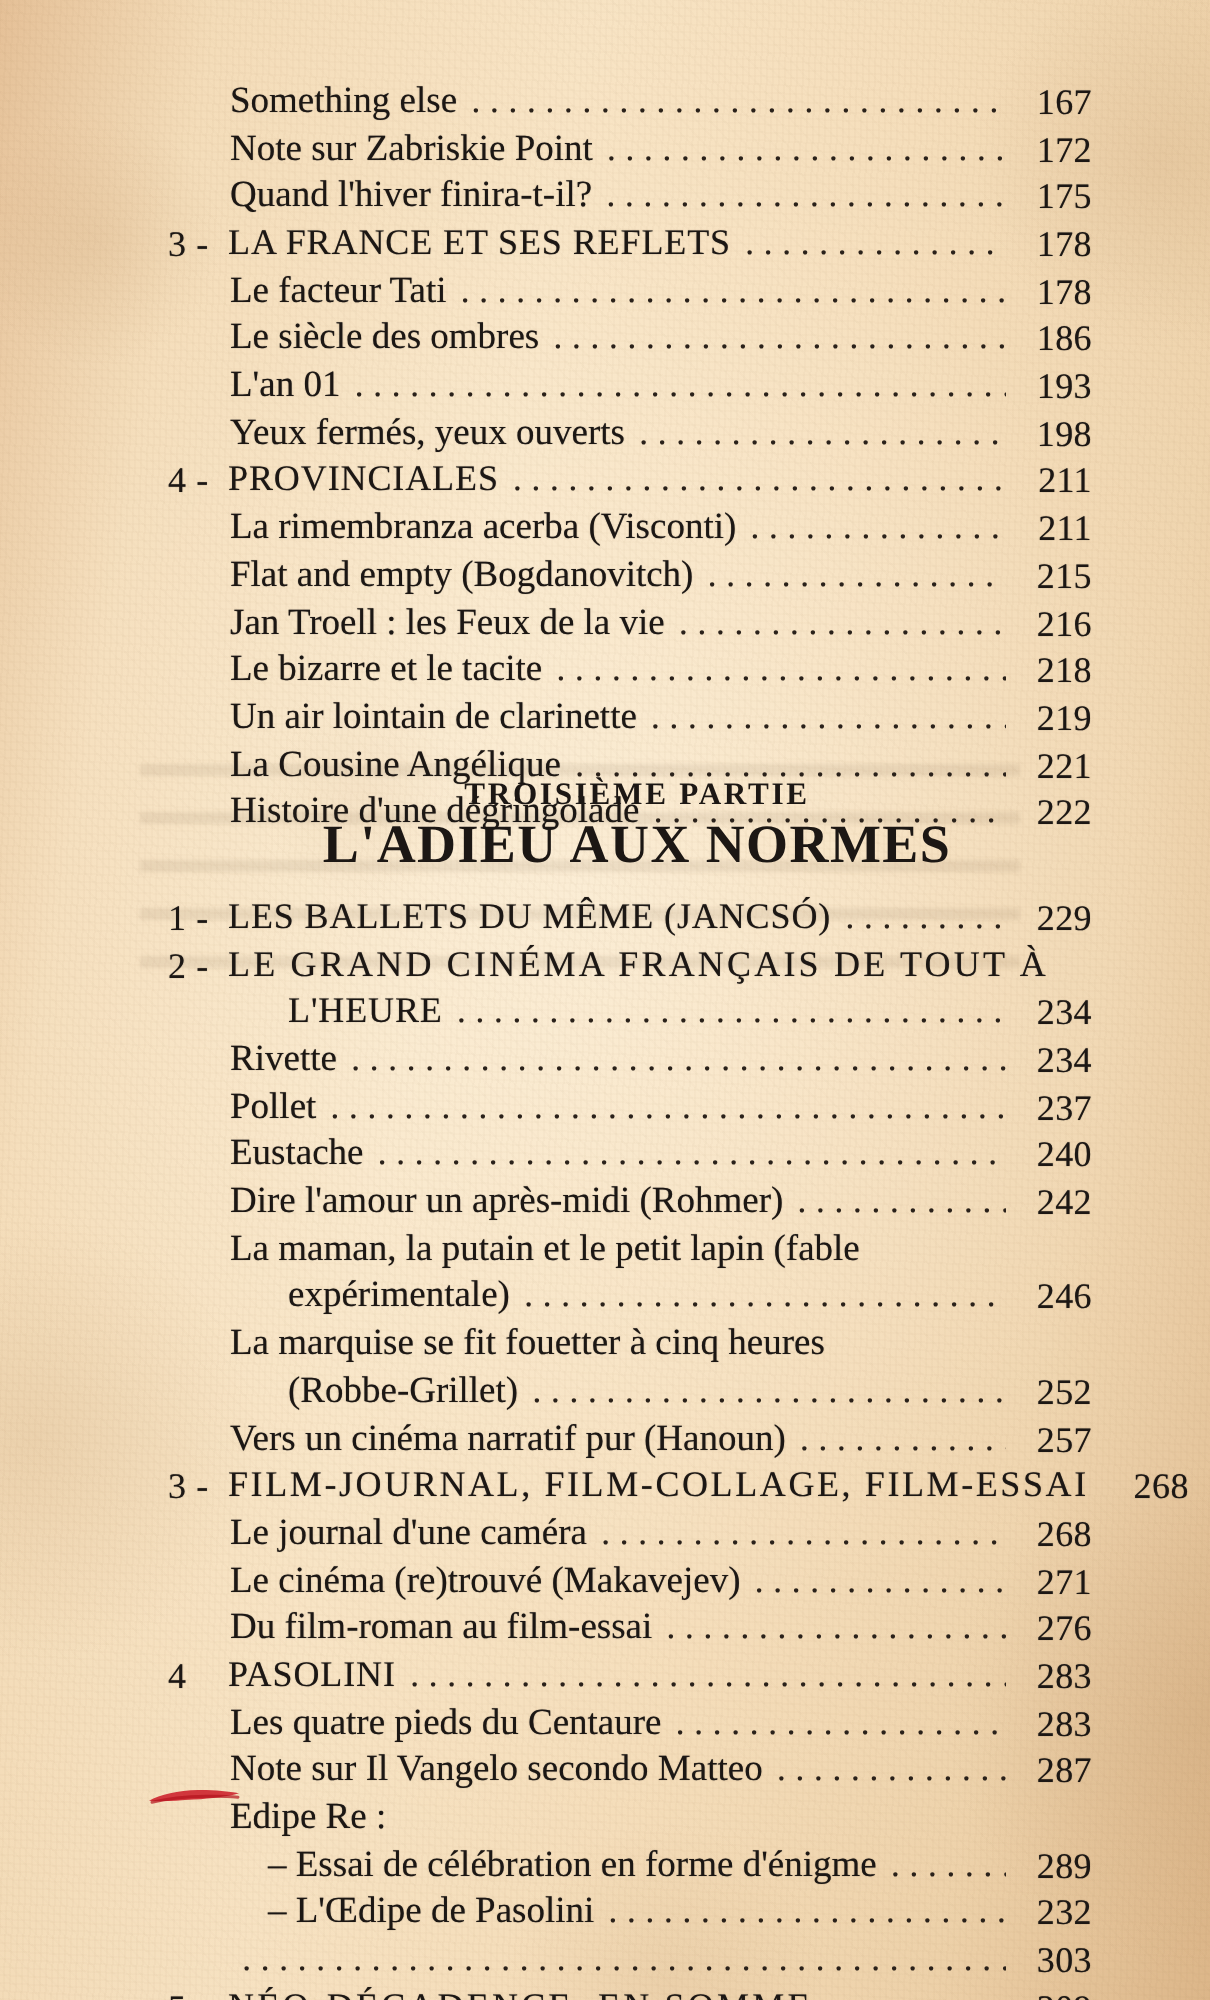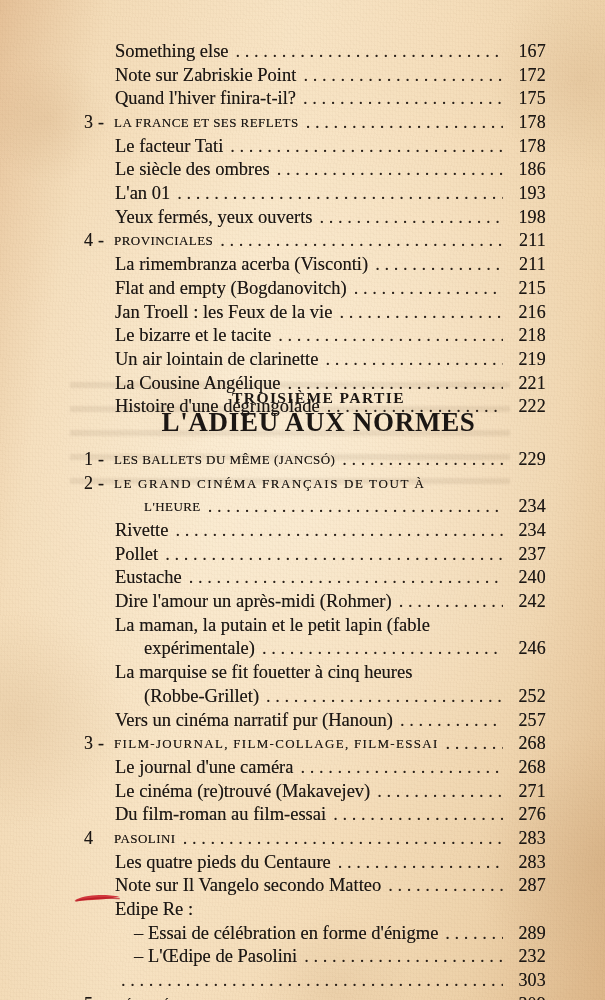--- a/index.html
+++ b/index.html
@@ -129,21 +129,21 @@
     flex: 0 0 auto;
     width: 38px;
     text-align: right;
     font-size: 18px;
     letter-spacing: .2px;
   }
   .page.blank { visibility: hidden; }
 
   
   .caps {
-    font-size: 13px;
+    font-size: 18px;
     letter-spacing: .45px;
     text-transform: uppercase;
   }
   .caps.wide { letter-spacing: 1.6px; margin-top: 29px; }
   .caps.wide2 { letter-spacing: 1.3px; }
 
   .ital { }
 
   
   #part-heading {

